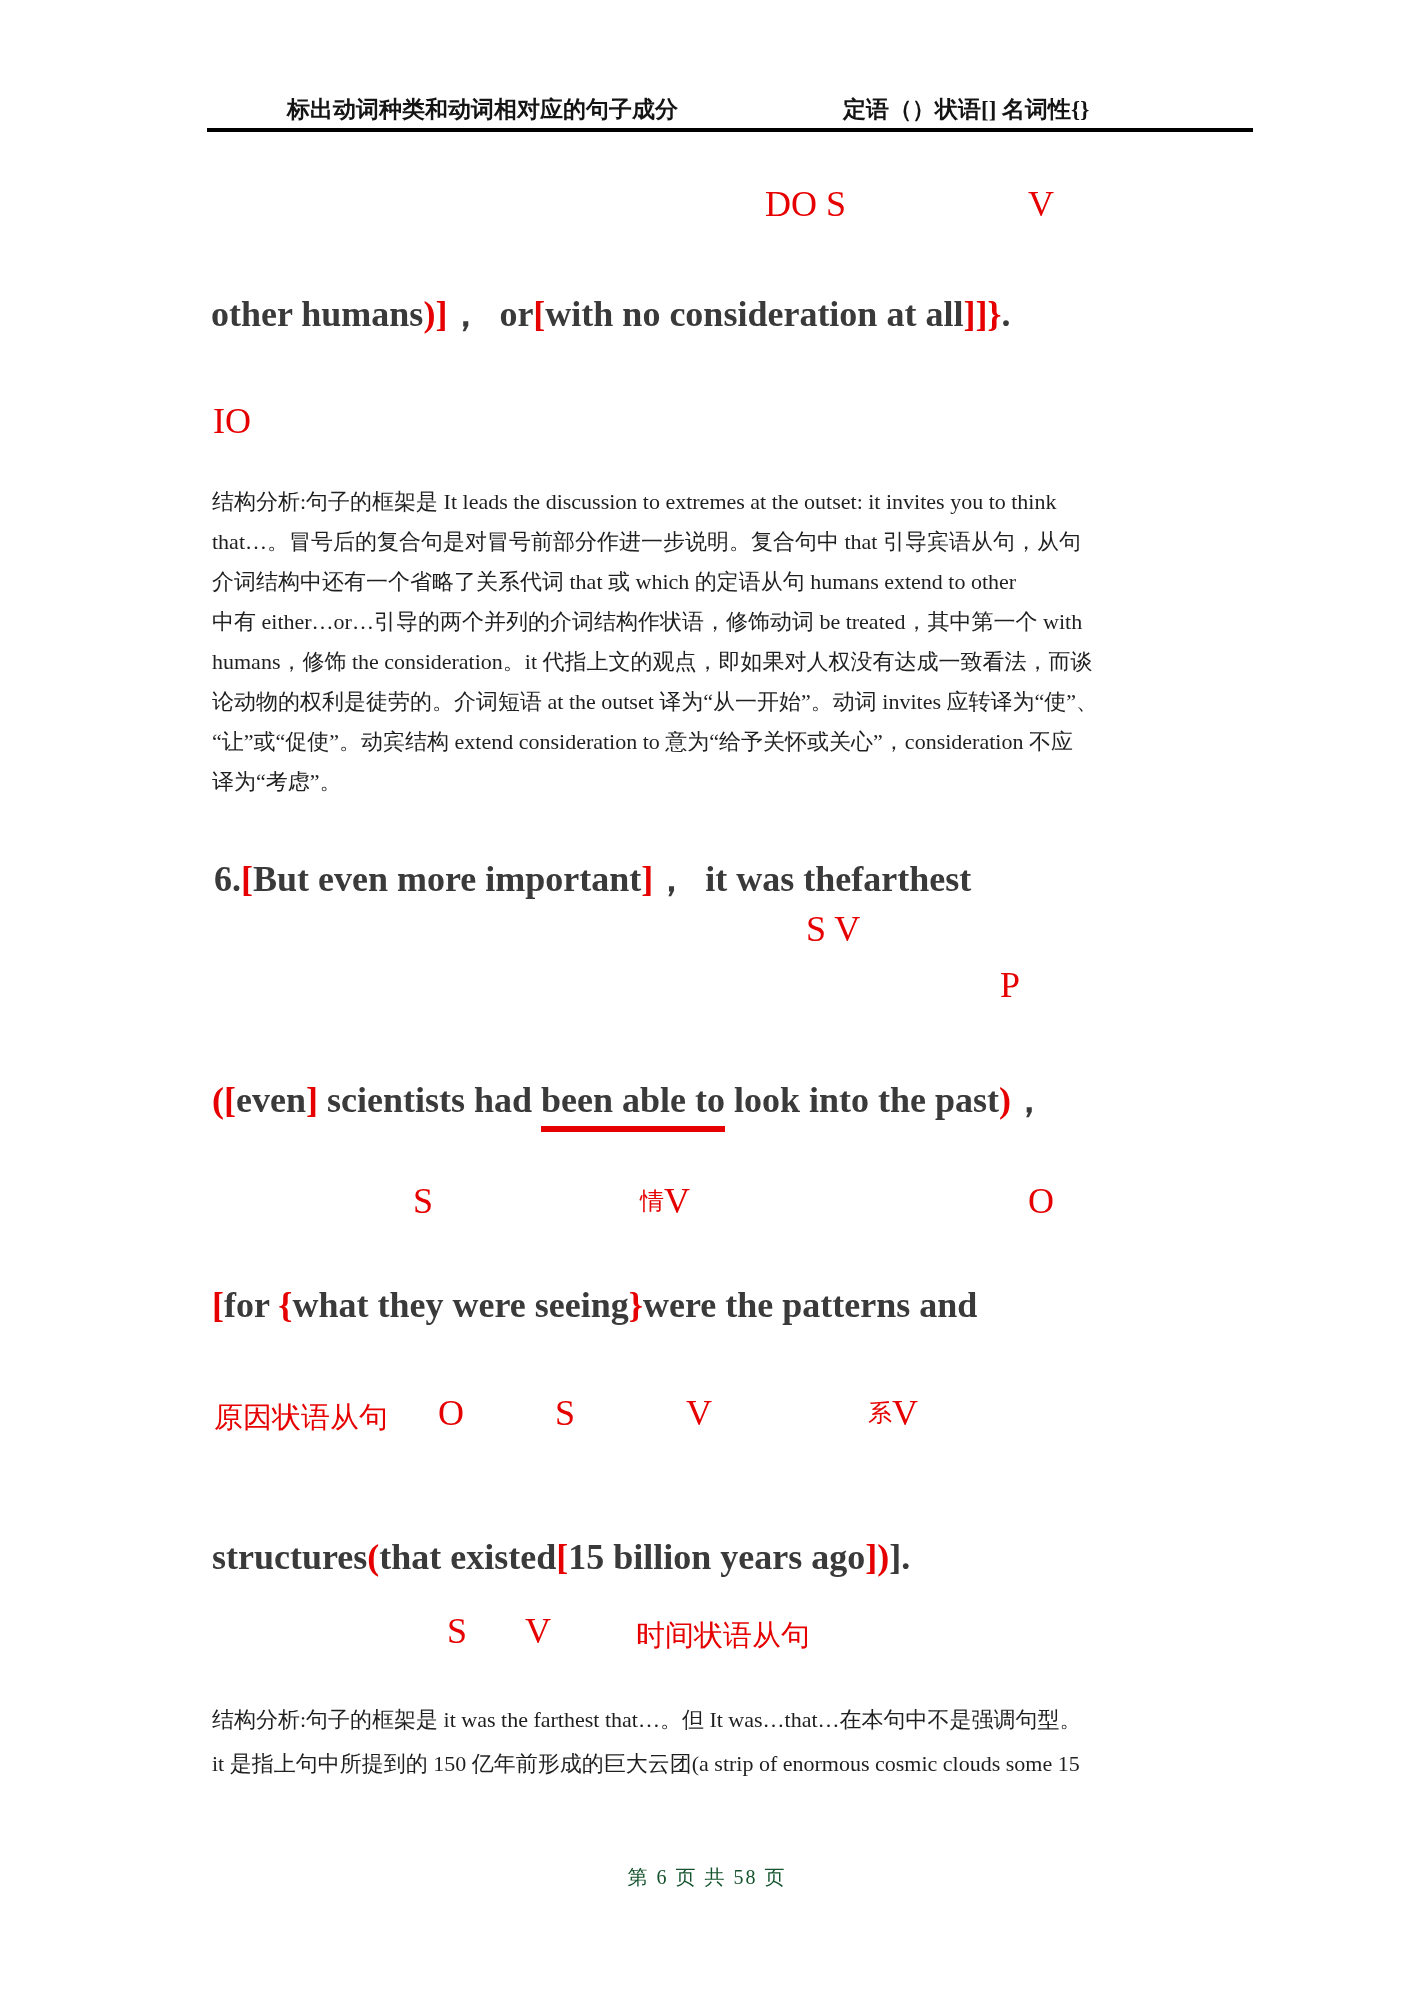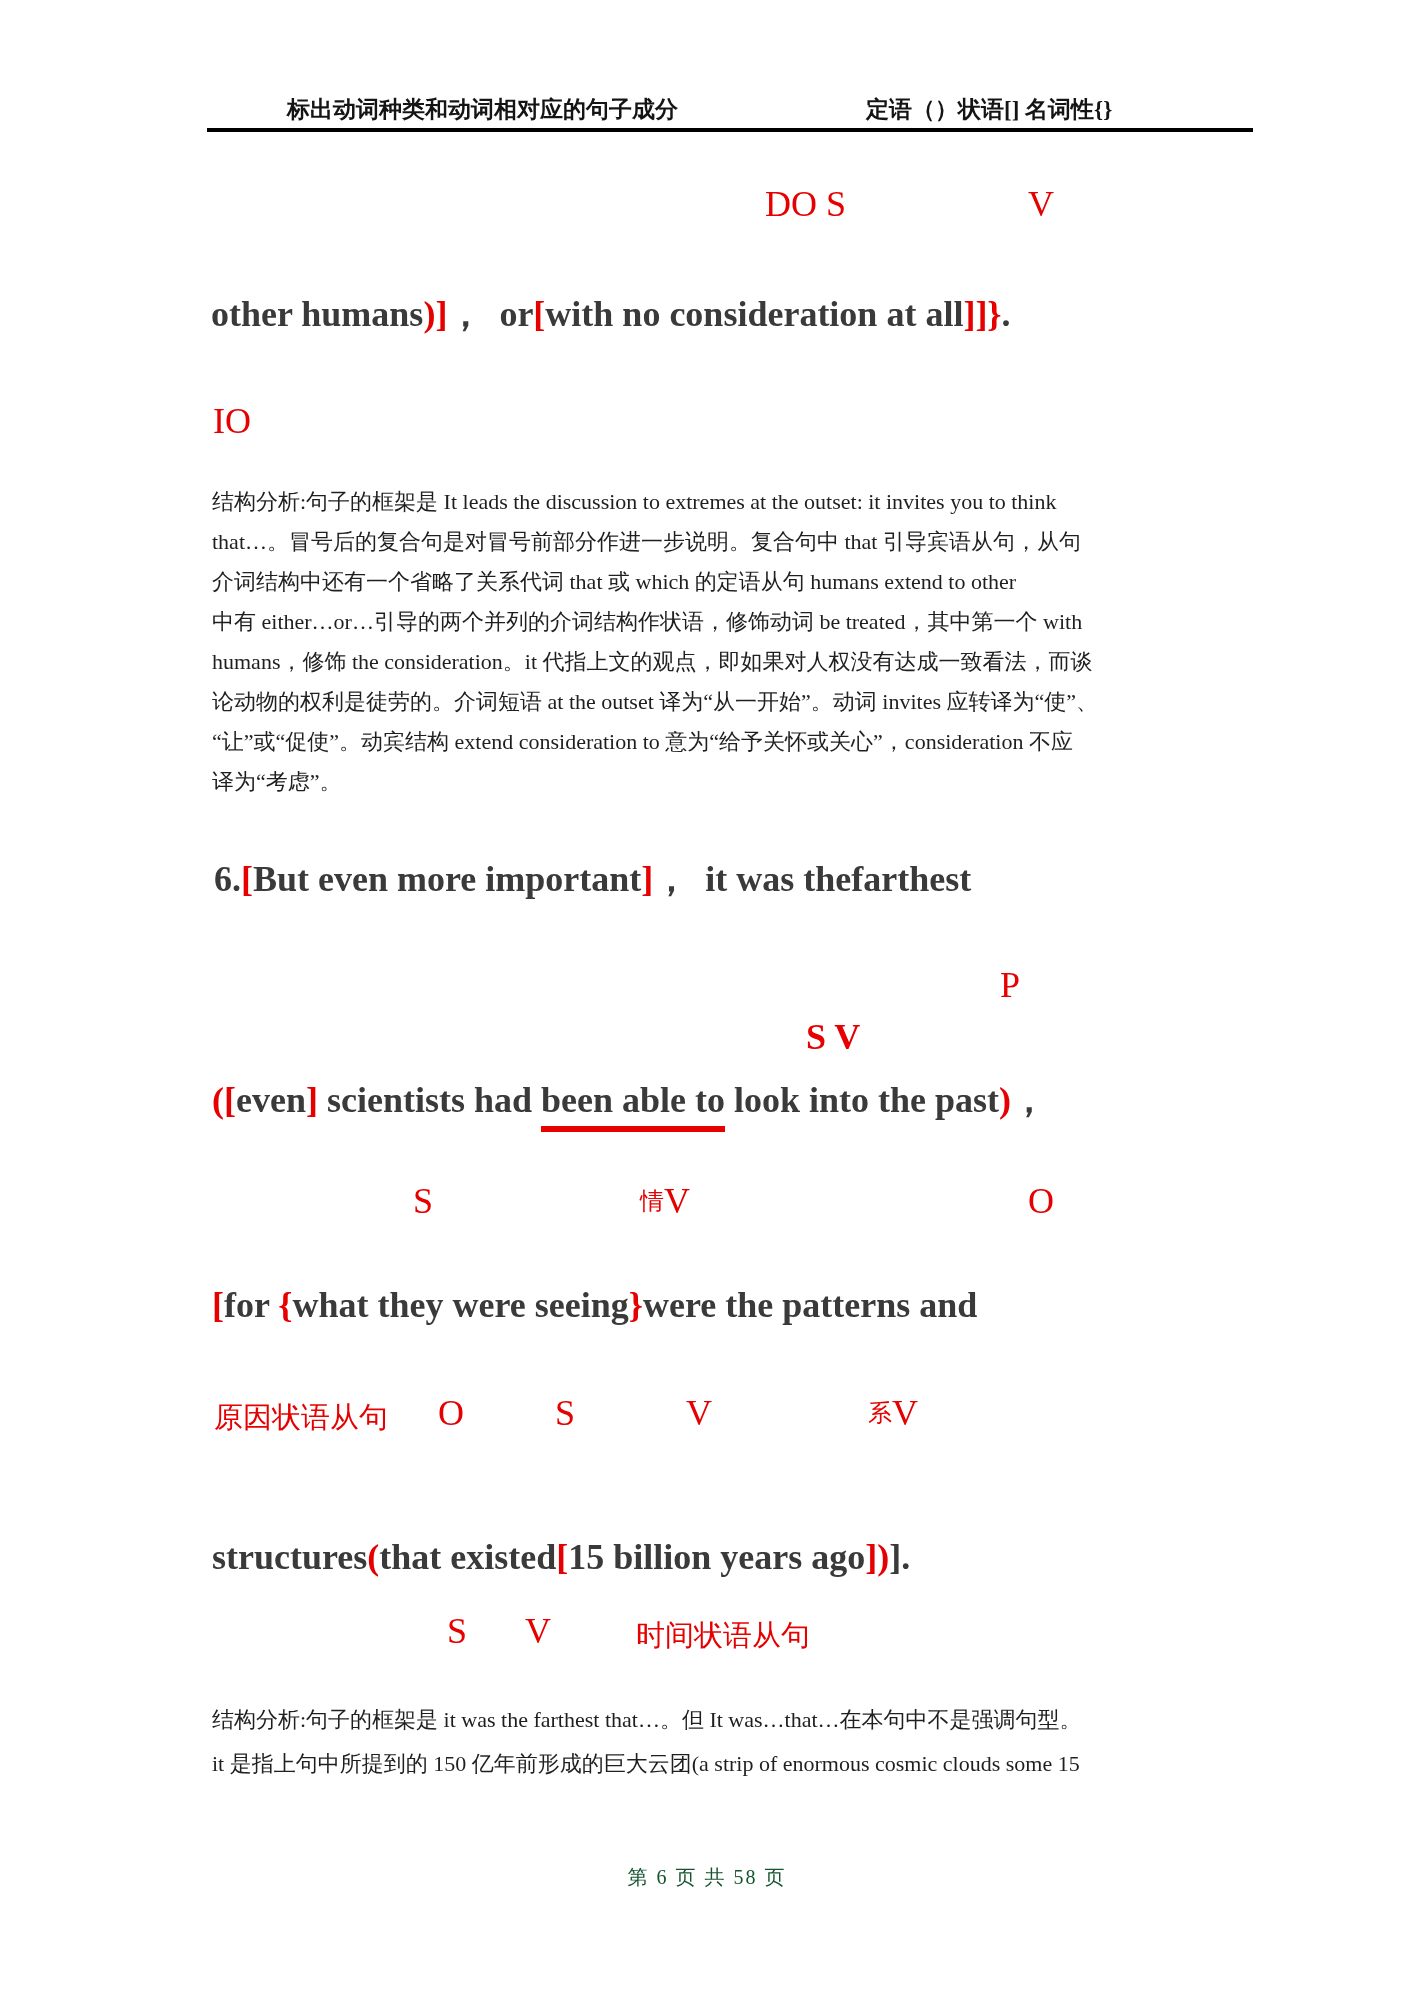--- a/index.html
+++ b/index.html
@@ -36,21 +36,21 @@
   .para2 .pline{height:44px;line-height:44px;}
   
   .footer{left:0;right:0;text-align:center;font-size:20px;color:#14532d;letter-spacing:2px;}
 </style>
 </head>
 <body>
 
 <div class="page">
 
   <div class="abs hdr" style="left:287px;top:94px;">标出动词种类和动词相对应的句子成分</div>
-  <div class="abs hdr" style="left:866px;top:94px;">定语（）状语[] 名词性{}</div>
+  <div class="abs hdr" style="left:843px;top:94px;">定语（）状语[] 名词性{}</div>
   <div class="abs rule" style="left:207px;top:128px;width:1046px;"></div>
 
   <div class="abs label" style="left:765px;top:183px;">DO S</div>
   <div class="abs label" style="left:1028px;top:183px;">V</div>
 
   <div class="abs sent" style="left:211px;top:290px;">
     <span class="k">other humans</span><span class="r">)]</span><span class="k gap">，</span><span class="k">or</span><span class="r">[</span><span class="k">with no consideration at all</span><span class="r">]]}</span><span class="k">.</span>
   </div>
 
   <div class="abs label" style="left:213px;top:400px;">IO</div>
@@ -63,21 +63,21 @@
     <div class="pline">humans，修饰 the consideration。it 代指上文的观点，即如果对人权没有达成一致看法，而谈</div>
     <div class="pline">论动物的权利是徒劳的。介词短语 at the outset 译为“从一开始”。动词 invites 应转译为“使”、</div>
     <div class="pline">“让”或“促使”。动宾结构 extend consideration to 意为“给予关怀或关心”，consideration 不应</div>
     <div class="pline">译为“考虑”。</div>
   </div>
 
   <div class="abs sent" style="left:214px;top:855px;">
     <span class="k">6.</span><span class="r">[</span><span class="k">But even more important</span><span class="r">]</span><span class="k gap">，</span><span class="k">it was thefarthest</span>
   </div>
 
-  <div class="abs label" style="left:806px;top:1016px;font-weight:bold;">S V</div>
+  <div class="abs label" style="left:806px;top:908px;">S V</div>
   <div class="abs label" style="left:1000px;top:964px;">P</div>
 
   <div class="abs sent" style="left:212px;top:1076px;">
     <span class="r">([</span><span class="k">even</span><span class="r">]</span><span class="k"> scientists had </span><span class="k u">been able to</span><span class="k"> look into the past</span><span class="r">)</span><span class="k">，</span>
   </div>
 
   <div class="abs label" style="left:413px;top:1180px;">S</div>
   <div class="abs" style="left:640px;top:1180px;"><span class="small-prefix" style="position:relative;top:-4px;">情</span><span class="label">V</span></div>
   <div class="abs label" style="left:1028px;top:1180px;">O</div>
 

